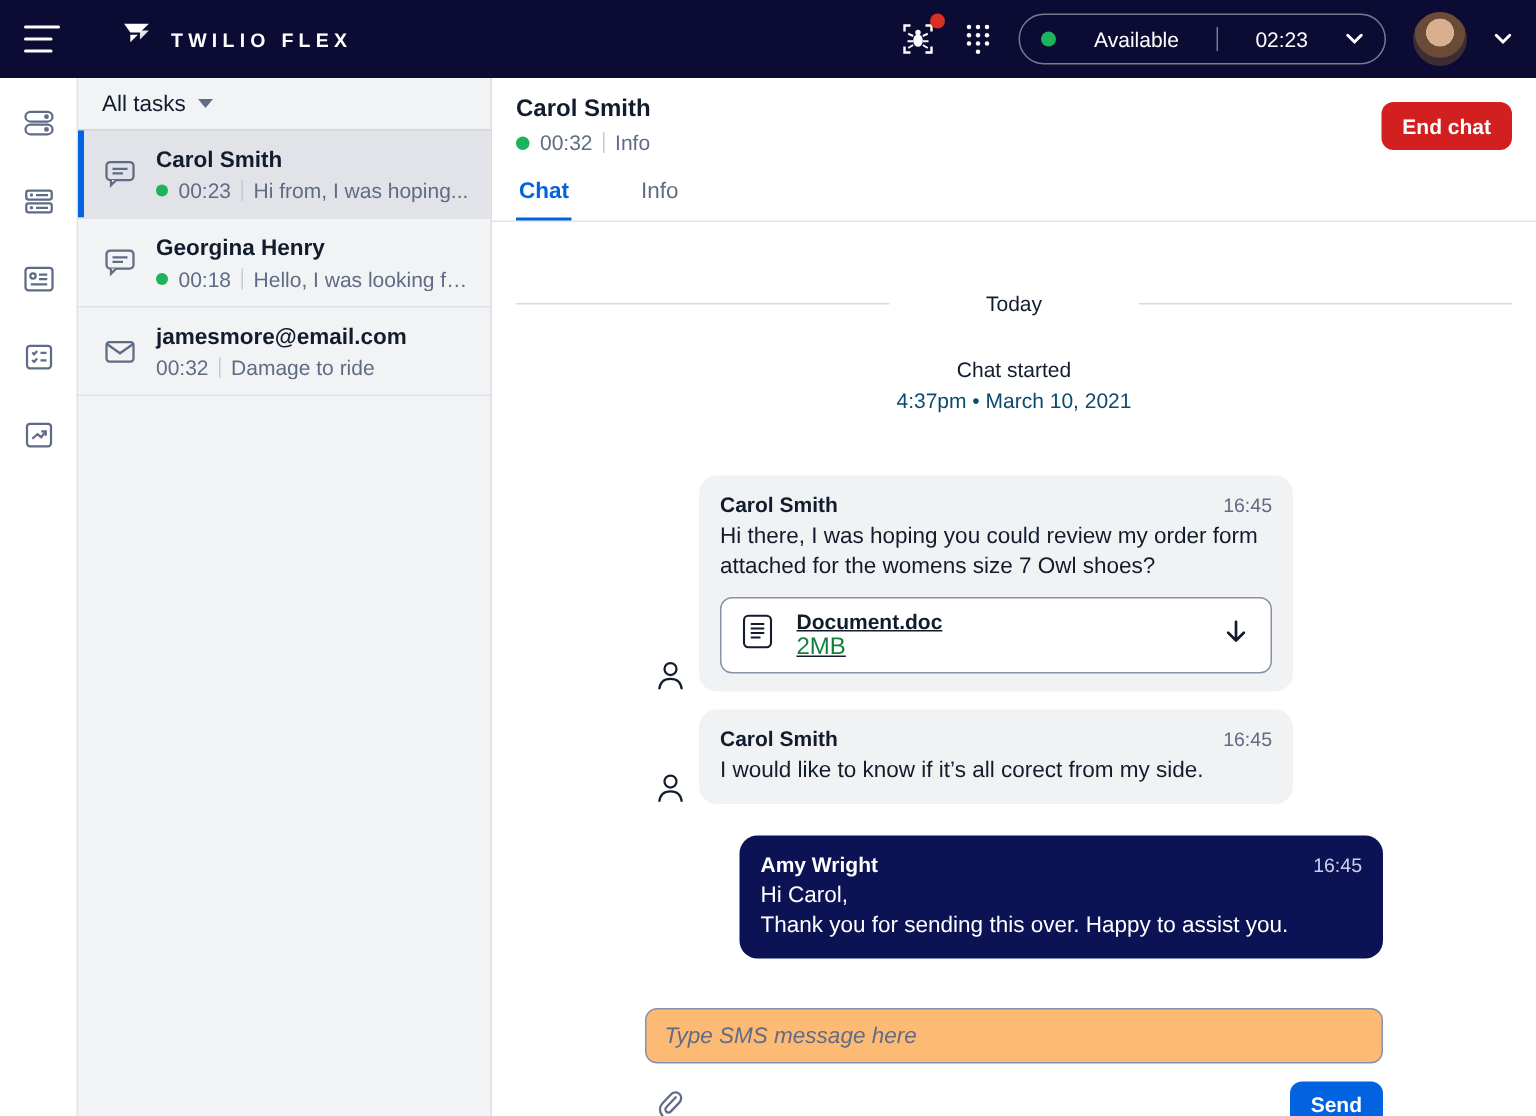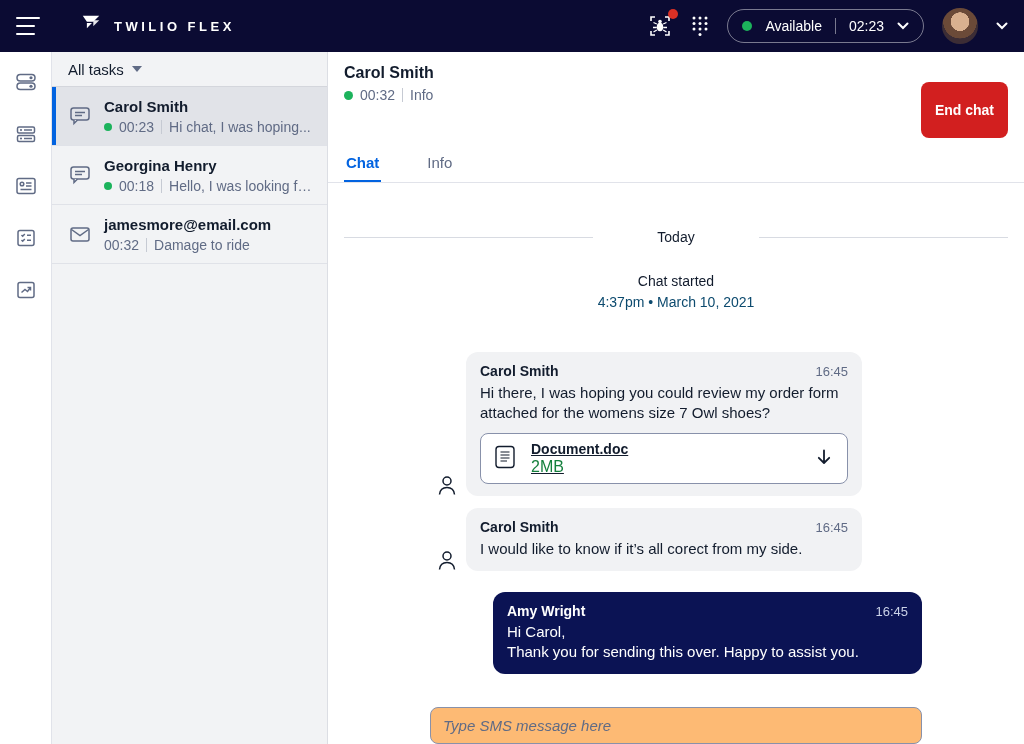--- a/index.html
+++ b/index.html
@@ -12,21 +12,21 @@
   .topbar { height: 52px; background: #0B0B33; display: flex; align-items: center; padding: 0 16px; flex-shrink: 0; }
   .hamburger { width: 24px; height: 18px; display: flex; flex-direction: column; justify-content: space-between; cursor: pointer; margin-right: 40px; }
   .hamburger span { display: block; height: 2px; background: #fff; border-radius: 1px; }
   .hamburger span:nth-child(1){ width: 24px; } .hamburger span:nth-child(2){ width: 19px; } .hamburger span:nth-child(3){ width: 19px; }
   .brand { display: flex; align-items: center; gap: 12px; }
   .brand-text { color: #fff; font-size: 13px; font-weight: 600; letter-spacing: 3.5px; }
   .topbar-spacer { flex: 1; }
   .topbar-right { display: flex; align-items: center; gap: 18px; }
   .icon-btn { position: relative; display: flex; align-items: center; justify-content: center; cursor: pointer; }
   .badge-dot { position: absolute; top: -4px; right: -5px; width: 10px; height: 10px; border-radius: 50%; background: #D93025; }
-  .presence-pill { display: flex; align-items: center; height: 34px; border: 1px solid rgba(255,255,255,0.45); border-radius: 17px; padding: 0 14px; gap: 13px; color: #fff; cursor: pointer; }
+  .presence-pill { display: flex; align-items: center; height: 34px; border: 1px solid rgba(255,255,255,0.45); border-radius: 17px; padding: 0 14px; gap: 25px; color: #fff; cursor: pointer; }
   .presence-dot { width: 10px; height: 10px; border-radius: 50%; background: #1CB35C; }
   .presence-label { font-size: 14px; }
   .presence-sep { width: 1px; height: 16px; background: rgba(255,255,255,0.45); }
   .presence-timer { font-size: 14px; }
   .avatar { width: 36px; height: 36px; border-radius: 50%; cursor: pointer;
     background: radial-gradient(circle at 50% 38%, #d9b08f 0 32%, #6b4a38 33% 58%, #3c2d35 59% 100%); }
 
   
   .main { flex: 1; display: flex; min-height: 0; }
 
@@ -51,21 +51,21 @@
   .task-preview { white-space: nowrap; overflow: hidden; text-overflow: ellipsis; min-width: 0; }
 
   
   .chat { flex: 1; display: flex; flex-direction: column; background: #fff; min-width: 0; }
   .chat-header { display: flex; align-items: flex-start; padding: 12px 16px 6px 16px; }
   .chat-header-left { flex: 1; }
   .chat-title { font-size: 16px; font-weight: 700; }
   .chat-sub { display: flex; align-items: center; gap: 7px; margin-top: 5px; font-size: 14px; color: #606B85; }
   .chat-sub .dot { width: 9px; height: 9px; border-radius: 50%; background: #1CB35C; }
   .chat-sub .sep { width: 1px; height: 14px; background: #C6CAD3; }
-  .end-chat { background: #D21F1F; color: #fff; font-size: 14px; font-weight: 700; border: none; border-radius: 8px; padding: 20px 14px; cursor: pointer; font-family: inherit; margin-top: 18px; }
+  .end-chat { background: #D21F1F; color: #fff; font-size: 14px; font-weight: 700; border: none; border-radius: 8px; padding: 8px 14px; cursor: pointer; font-family: inherit; margin-top: 4px; }
 
   .tabs { display: flex; padding: 0 16px; border-bottom: 1px solid #E1E3EA; gap: 44px; }
   .tab { padding: 10px 2px 9px; font-size: 15px; color: #606B85; cursor: pointer; border-bottom: 2px solid transparent; }
   .tab.active { color: #0263E0; font-weight: 700; border-bottom-color: #0263E0; }
 
   .chat-body { flex: 1; padding: 0 16px; overflow: hidden; }
 
   .date-divider { display: flex; align-items: center; margin-top: 46px; }
   .date-divider .line { flex: 1; height: 1px; background: #D8DBE2; }
   .date-divider .label { font-size: 14px; color: #121C2D; margin: 0 64px; text-align: right; }
@@ -220,21 +220,21 @@
               <path d="M7 7.5 H17 M7 10.5 H14"></path>
               <path d="M6 15 V18.5 L9.5 15" fill="#F2F3F5"></path>
           </svg>
         </span>
         <span class="task-body">
           <span class="task-name">Carol Smith</span>
           <span class="task-meta">
             <span class="dot"></span>
             <span>00:23</span>
             <span class="sep"></span>
-            <span class="task-preview">Hi chat, I was hoping...</span>
+            <span class="task-preview">Hi from, I was hoping...</span>
           </span>
         </span>
       </div>
 
       <div class="task">
         <span class="task-icon">
           <svg width="24" height="22" viewBox="0 0 24 22" fill="none" stroke="#606B85" stroke-width="1.5">
             <rect x="3" y="3" width="18" height="12" rx="2.5"></rect>
               <path d="M7 7.5 H17 M7 10.5 H14"></path>
               <path d="M6 15 V18.5 L9.5 15" fill="#F2F3F5"></path>

